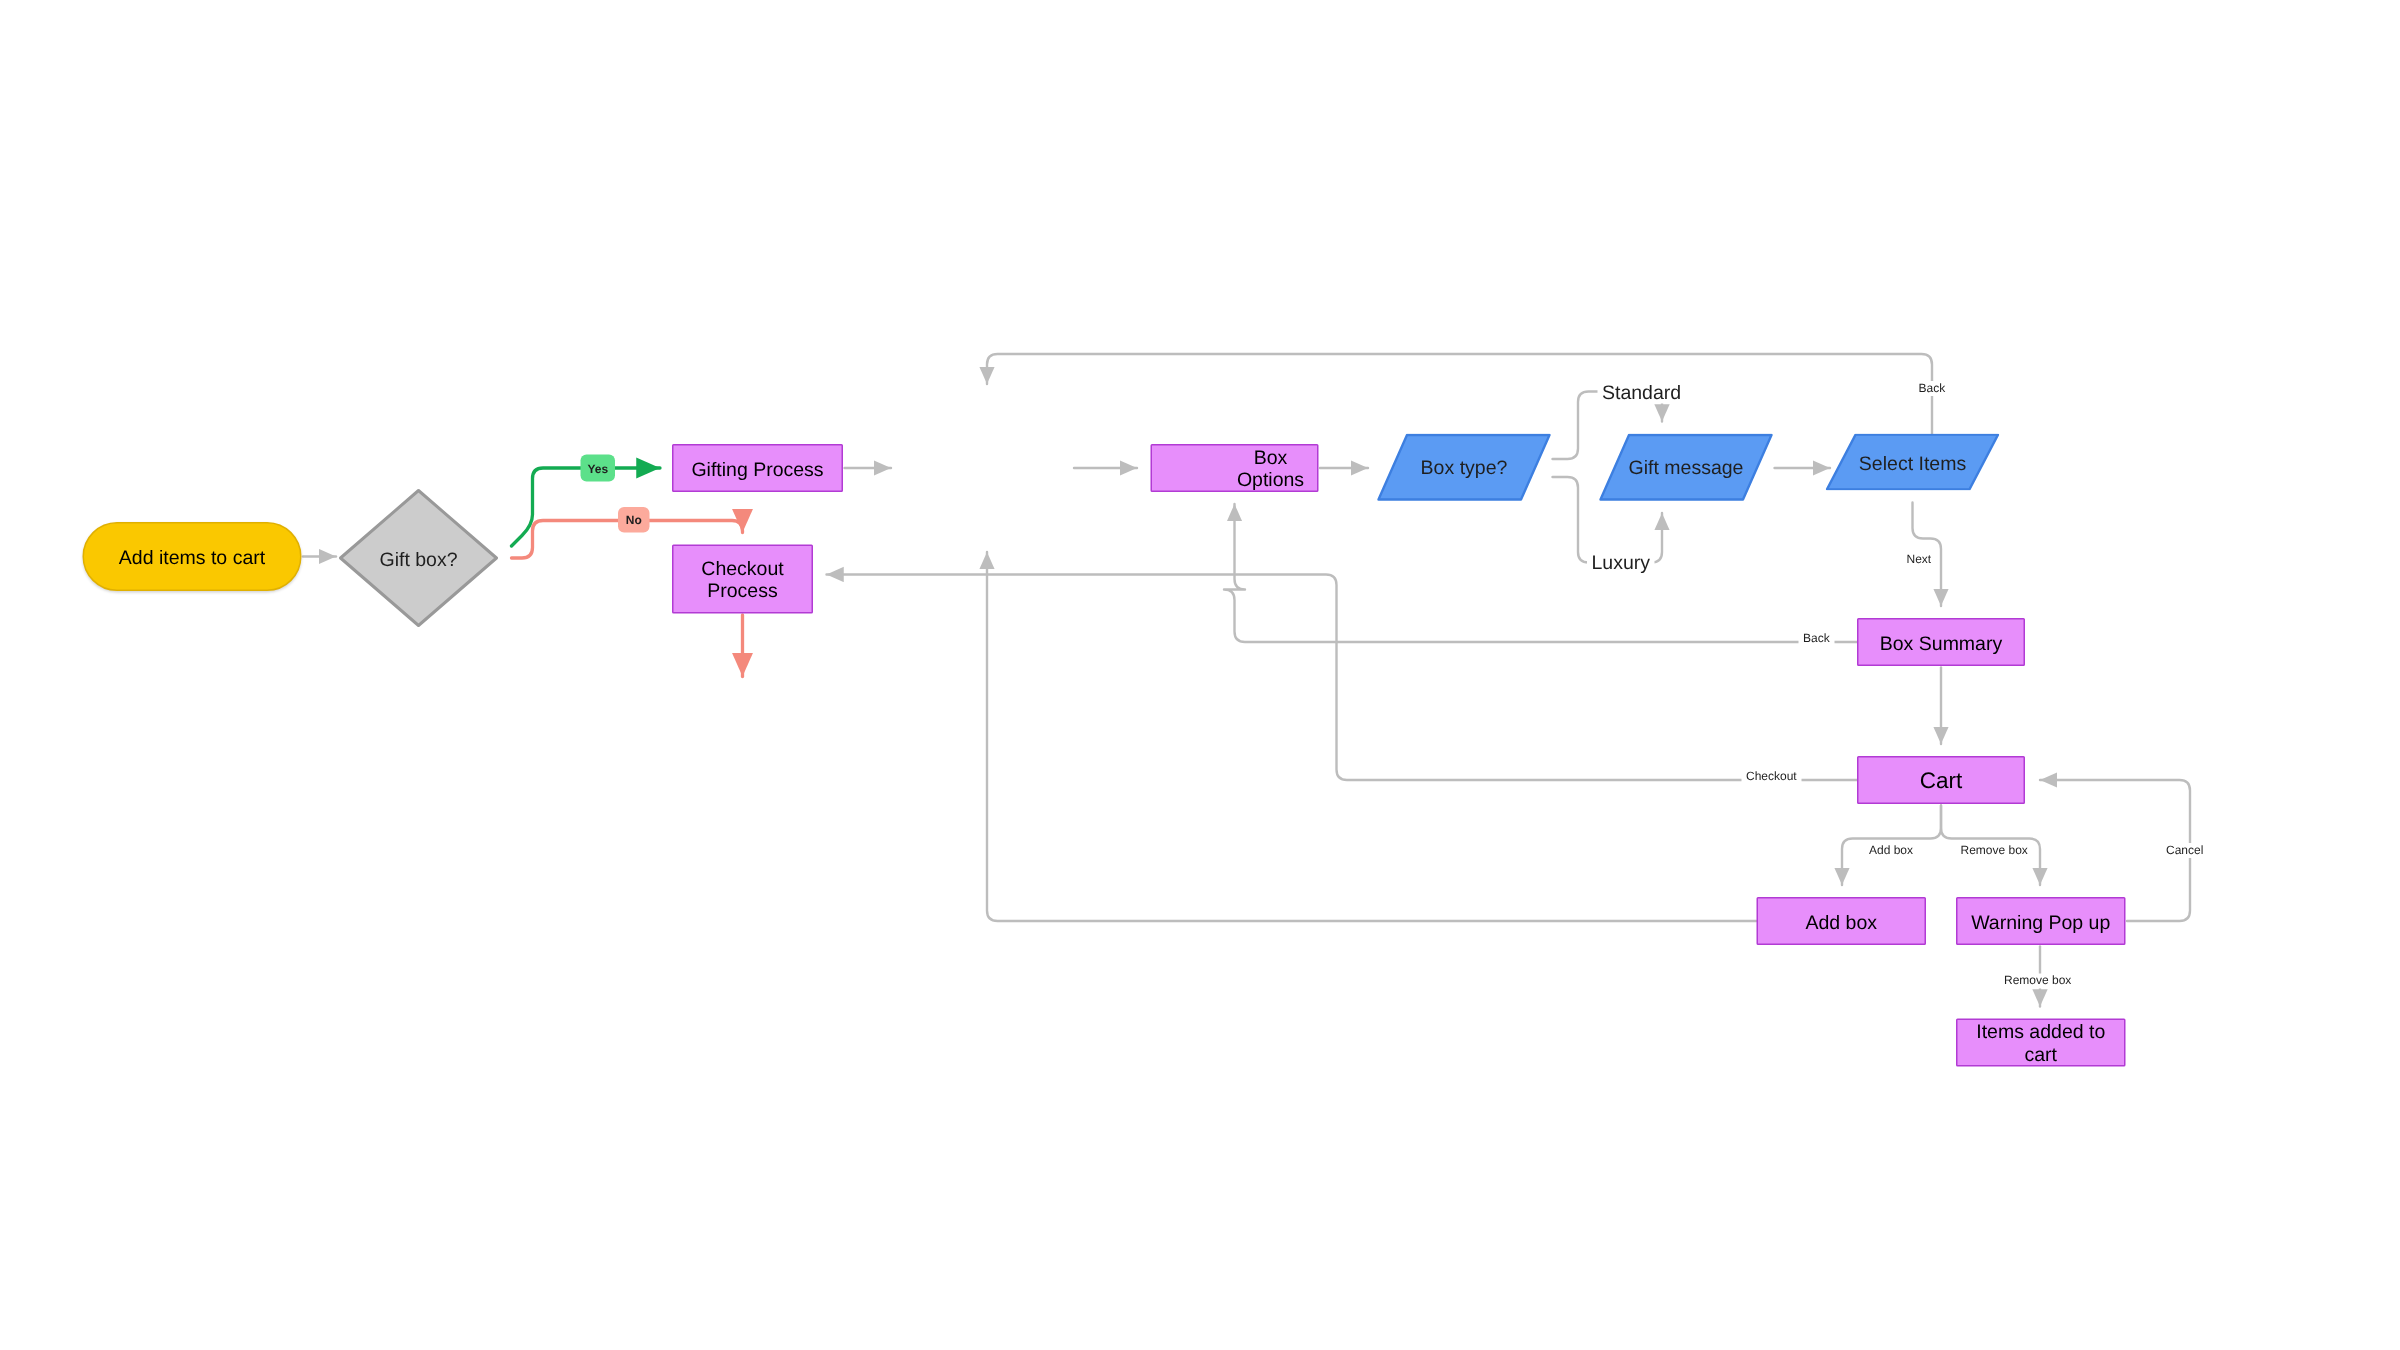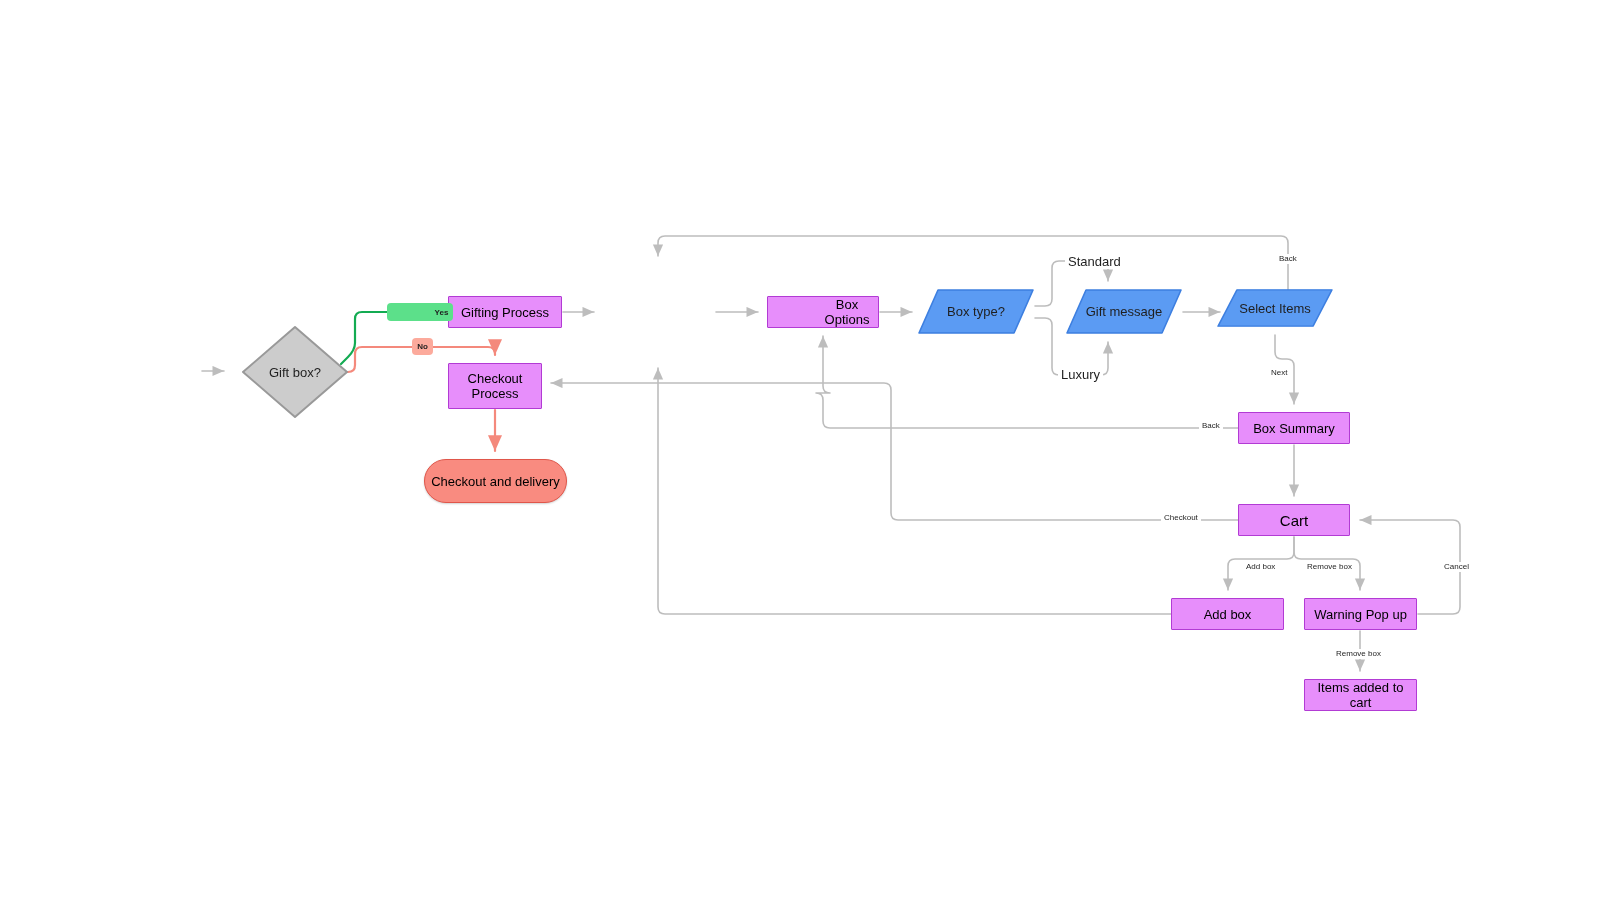--- a/index.html
+++ b/index.html
@@ -182,34 +182,34 @@
     <g fill="none" stroke="#13ab52" stroke-width="2.2" stroke-linecap="round" stroke-linejoin="round">
       <path d="M341,364 L348,357 Q355,350 355,343 L355,319 Q355,312 362,312 L440,312" marker-end="url(#ah-green)"></path>
     </g>
 
     <g fill="none" stroke="#f4897c" stroke-width="2.2" stroke-linecap="round" stroke-linejoin="round">
       <path d="M341,372 L348,372 Q355,372 355,365 L355,354 Q355,347 362,347 L488,347 Q495,347 495,354 L495,355" marker-end="url(#ah-red)"></path>
       <path d="M495,410 L495,451" marker-end="url(#ah-red)"></path>
     </g>
   </svg>
 
-
-  <div class="n-diamond-wrap" style="left:240px; top:324px; width:110px; height:96px;">
+  <div class="node n-pill" style="left:55px; top:348px; width:146px; height:46px; background:#fac800; border:1.5px solid #e0b000;">Add items to cart</div>
+
+  <div class="n-diamond-wrap" style="left:224px; top:324px; width:110px; height:96px;">
     <svg class="n-diamond-shape" viewBox="0 0 110 96" preserveAspectRatio="none">
       <path d="M55,3 L107,48 L55,93 L3,48 Z" fill="#cccccc" stroke="#999999" stroke-width="2" stroke-linejoin="round"></path>
     </svg>
     <div class="n-diamond-label">Gift box?</div>
   </div>
 
   <div class="node n-rect" style="left:448px; top:296px; width:114px; height:32px; background:#e78efb; border:1.5px solid #b23bd4;">Gifting Process</div>
 
   <div class="node n-rect" style="left:448px; top:363px; width:94px; height:46px; background:#e78efb; border:1.5px solid #b23bd4;">Checkout
 Process</div>
 
-  <div class="node n-pill" style="left:424px; top:459px; width:143px; height:44px; background:#f98b80; border:1.5px solid #e0564a;">Checkout and delivery</div>
 
 
   <div class="node n-rect" style="left:767px; top:296px; width:112px; height:32px; background:#e78efb; border:1.5px solid #b23bd4;padding-left:48px;">Box Options</div>
 
   <div class="n-para-wrap" style="left:918px; top:289px; width:116px; height:45px;">
     <svg class="n-para-shape" viewBox="0 0 116 45" preserveAspectRatio="none">
       <path d="M20,1 L115,1 L96,44 L1,44 Z" fill="#5b9bf3" stroke="#3d7fe0" stroke-width="1.6" stroke-linejoin="round"></path>
     </svg>
     <div class="n-para-label">Box type?</div>
   </div>
@@ -231,21 +231,21 @@
   <div class="node n-rect" style="left:1238px; top:412px; width:112px; height:32px; background:#e78efb; border:1.5px solid #b23bd4;">Box Summary</div>
 
   <div class="node n-rect" style="left:1238px; top:504px; width:112px; height:32px; background:#e78efb; border:1.5px solid #b23bd4; font-size:15px;">Cart</div>
 
   <div class="node n-rect" style="left:1171px; top:598px; width:113px; height:32px; background:#e78efb; border:1.5px solid #b23bd4;">Add box</div>
 
   <div class="node n-rect" style="left:1304px; top:598px; width:113px; height:32px; background:#e78efb; border:1.5px solid #b23bd4;">Warning Pop up</div>
 
   <div class="node n-rect" style="left:1304px; top:679px; width:113px; height:32px; background:#e78efb; border:1.5px solid #b23bd4;">Items added to cart</div>
 
-  <div class="chip" style="left:387px; top:303px; width:23px; height:18px; background:#5ce08a;padding-left:43px;">Yes</div>
+  <div class="chip" style="left:387px; top:303px; width:23px; height:18px; background:#5ce08a;">Yes</div>
   <div class="chip" style="left:412px; top:338px; width:21px; height:17px; background:#fcaa9c;">No</div>
 
   <div class="edge-label big" style="left:1065px; top:254px;">Standard</div>
   <div class="edge-label big" style="left:1058px; top:367px;">Luxury</div>
   <div class="edge-label tiny" style="left:1276px; top:254px;">Back</div>
   <div class="edge-label tiny" style="left:1268px; top:368px;">Next</div>
   <div class="edge-label tiny" style="left:1199px; top:421px;">Back</div>
   <div class="edge-label tiny" style="left:1161px; top:513px;">Checkout</div>
   <div class="edge-label tiny" style="left:1243px; top:562px;">Add box</div>
   <div class="edge-label tiny" style="left:1304px; top:562px;">Remove box</div>

